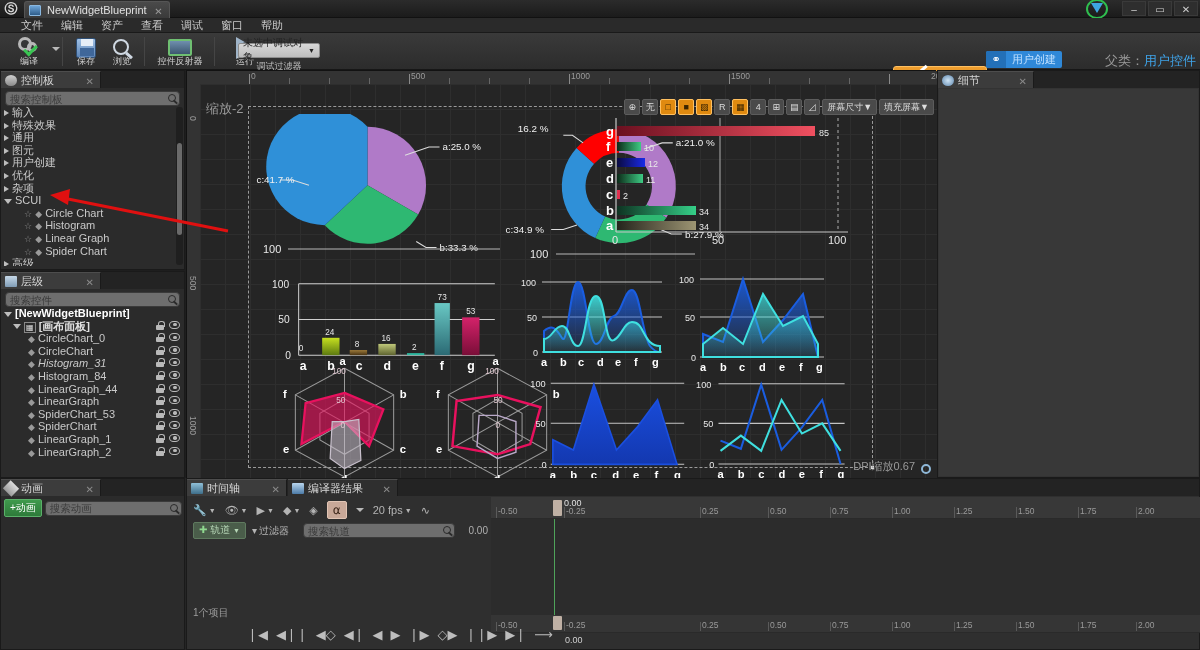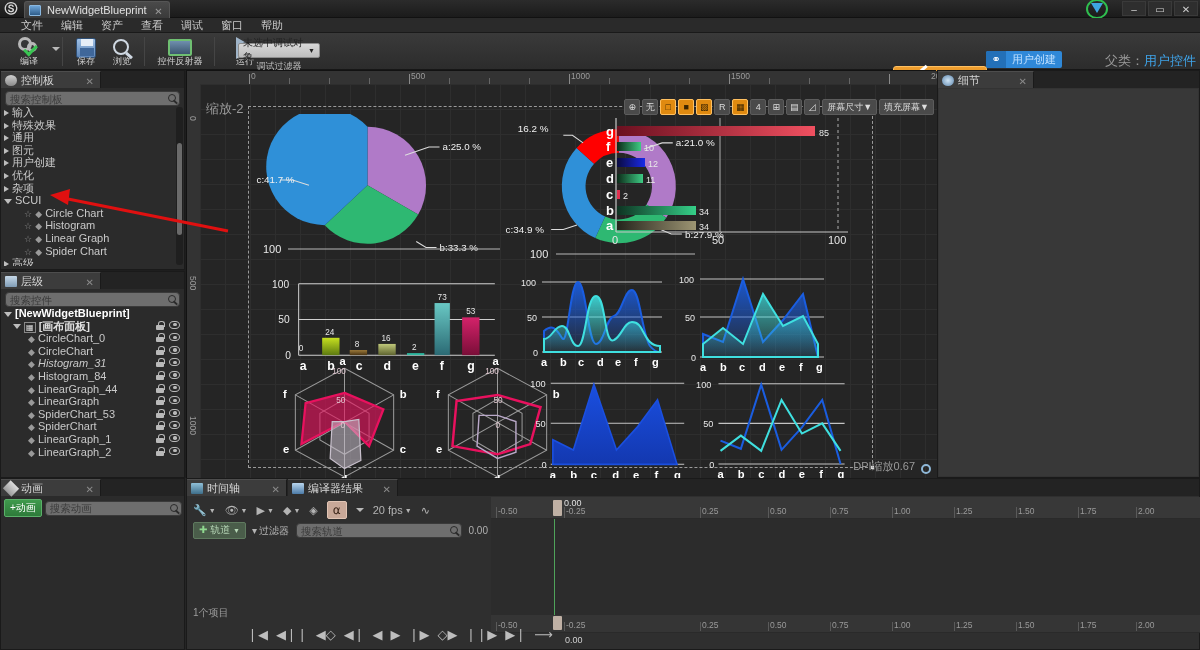--- a/index.html
+++ b/index.html
@@ -816,21 +816,21 @@
           </div>
       <div class="tlbtn">∿</div>
     </div>
 
     <div style="position:absolute;left:6px;top:44px;display:flex;align-items:center;gap:6px;width:295px;height:15px;">
       <div style="background:#4a5d4a;border:1px solid #5f7a5f;border-radius:2px;color:#b8d8b8;font-size:10px;padding:0 5px;line-height:14px;">
         <span style="color:#8fd88f;">✚</span> <span>轨道</span>
         <span style="font-size:7px;">▼</span></div>
       <div class="tlbtn" style="font-size:10px;">
         ▾ <span>过滤器</span></div>
-      <div class="srch" style="flex:1;margin:1px;">
+      <div class="srch" style="flex:1;margin:8px;">
         <input placeholder="搜索轨道" style="">
         <span class="mg"></span>
       </div>
       <div style="font-size:10px;color:#b0b0b0;">0.00</div>
     </div>
 
     <div class="tlruler" style="left:304px;top:18px;width:710px;">
       <div class="tk" style="left:5px;"></div>
           <div class="lb" style="left:7px;">-0.50</div>
       <div class="tk" style="left:73px;"></div>

